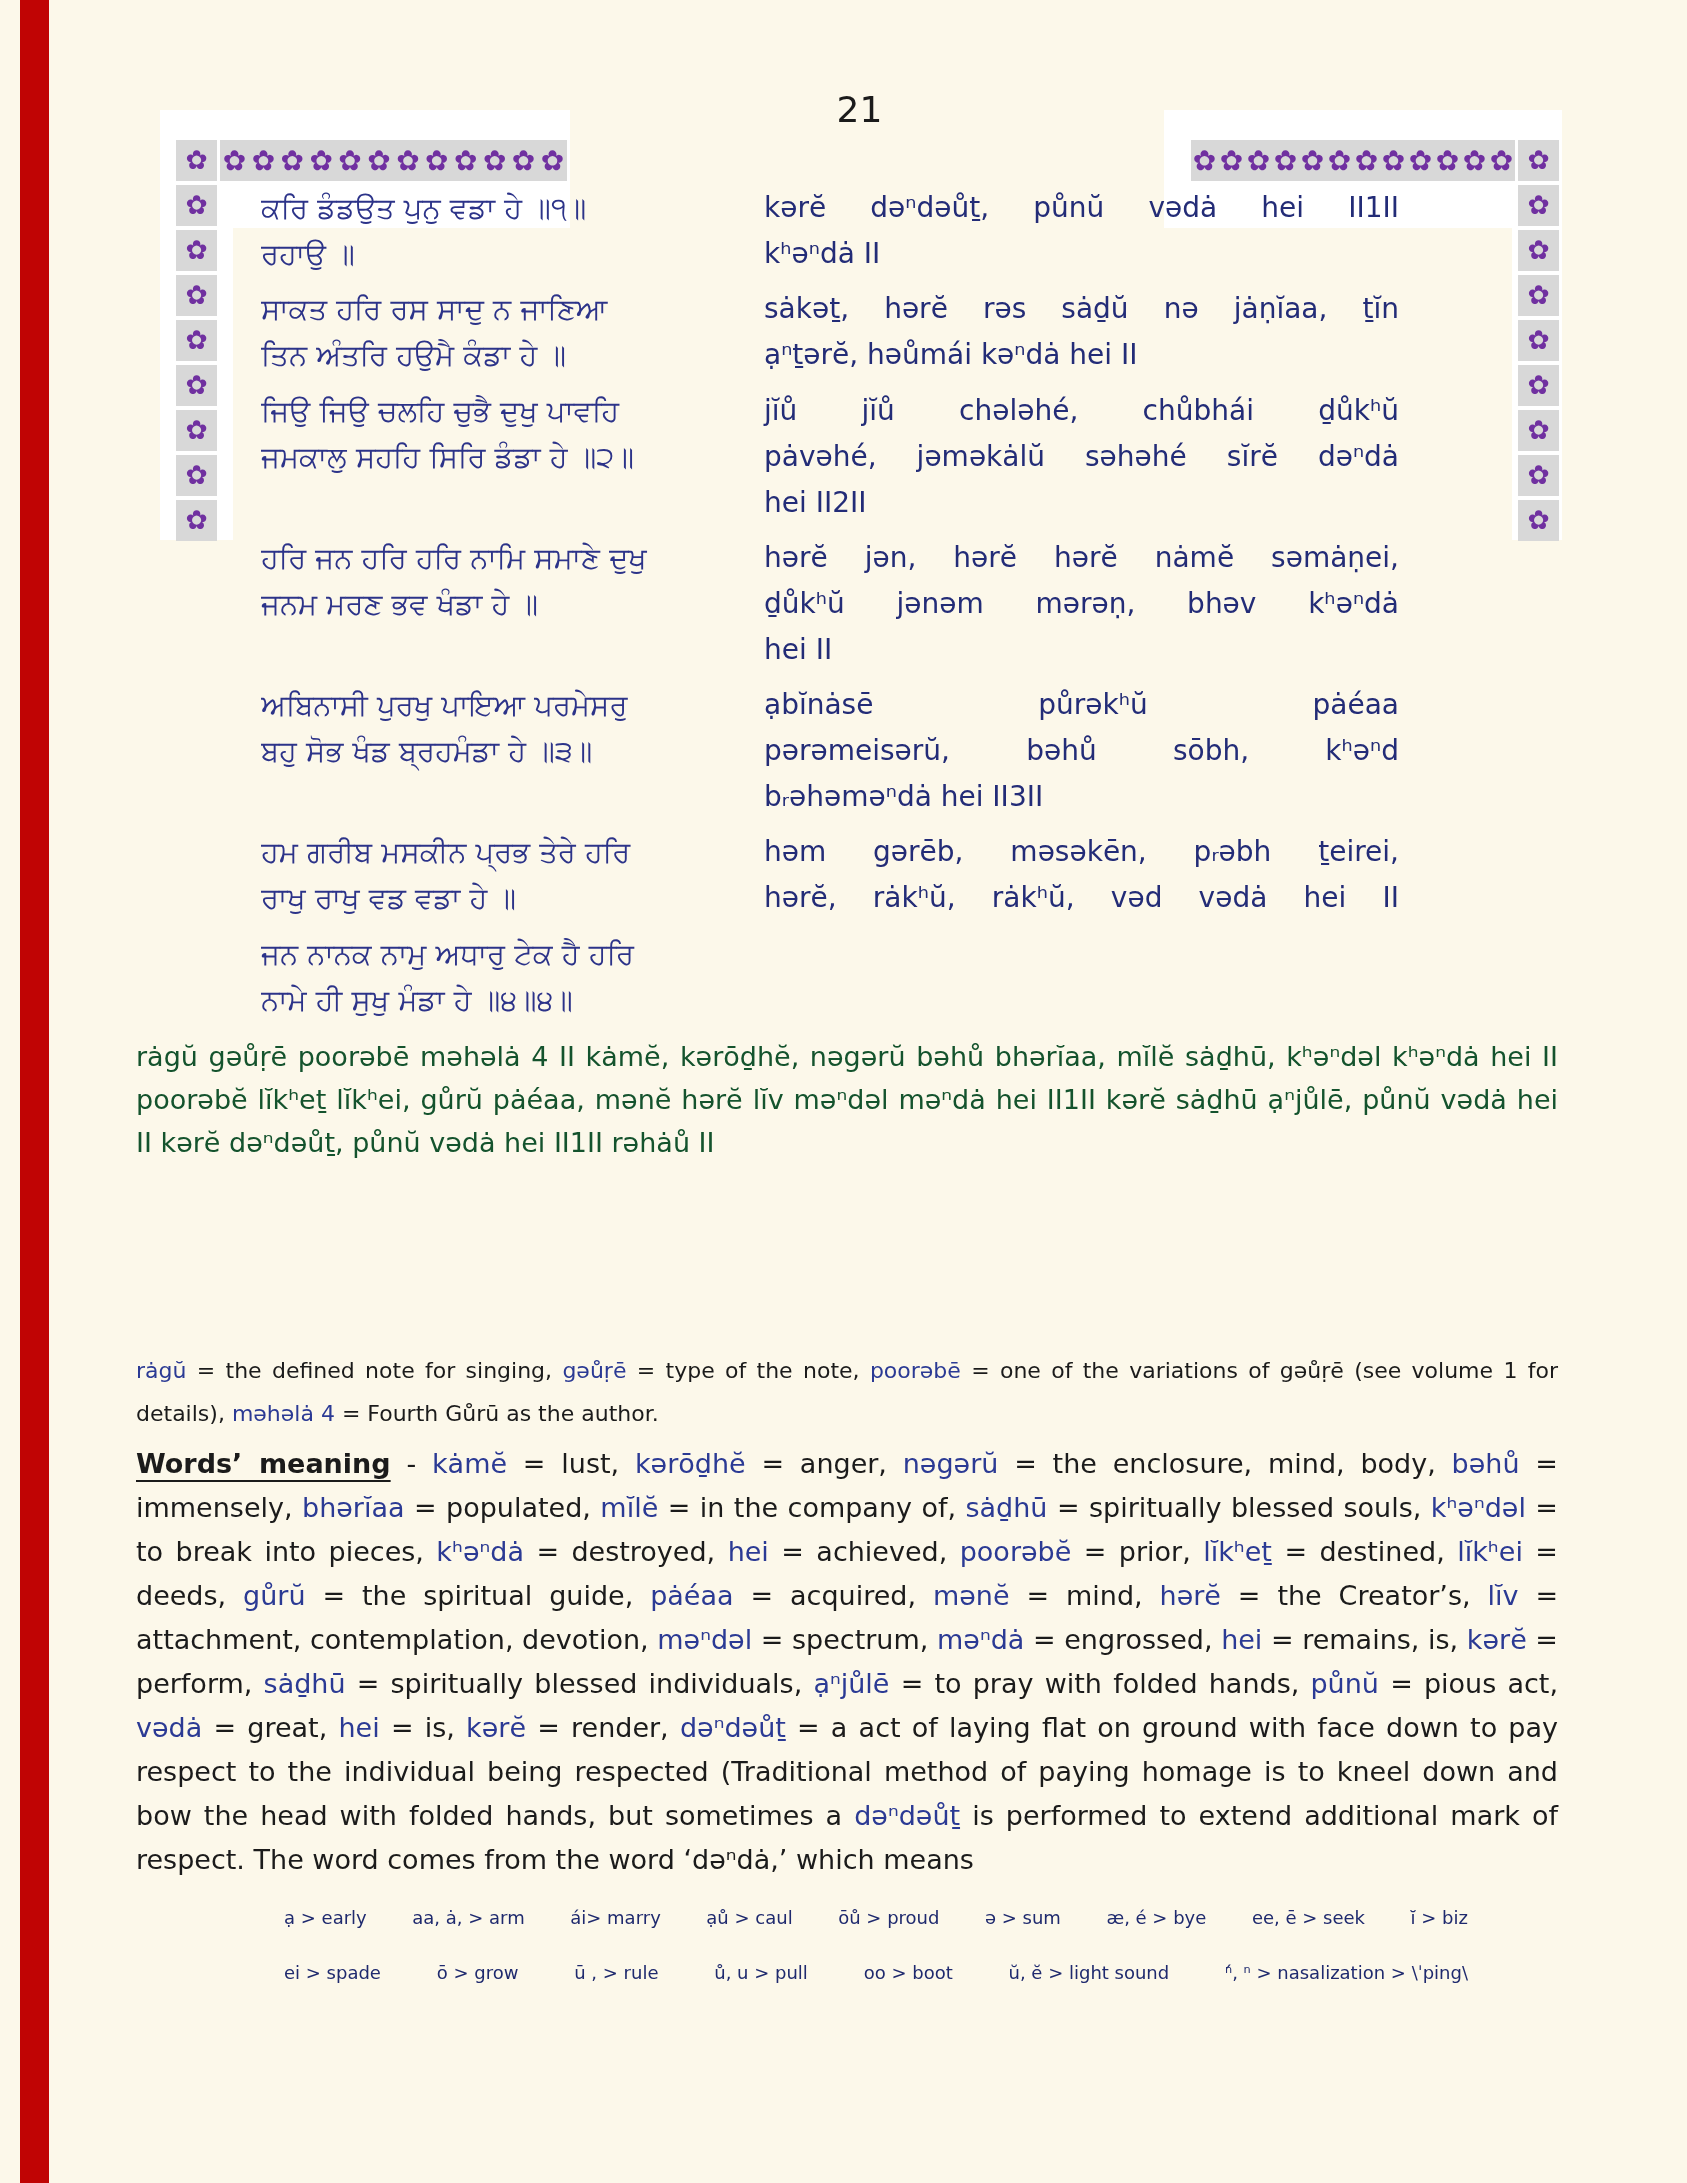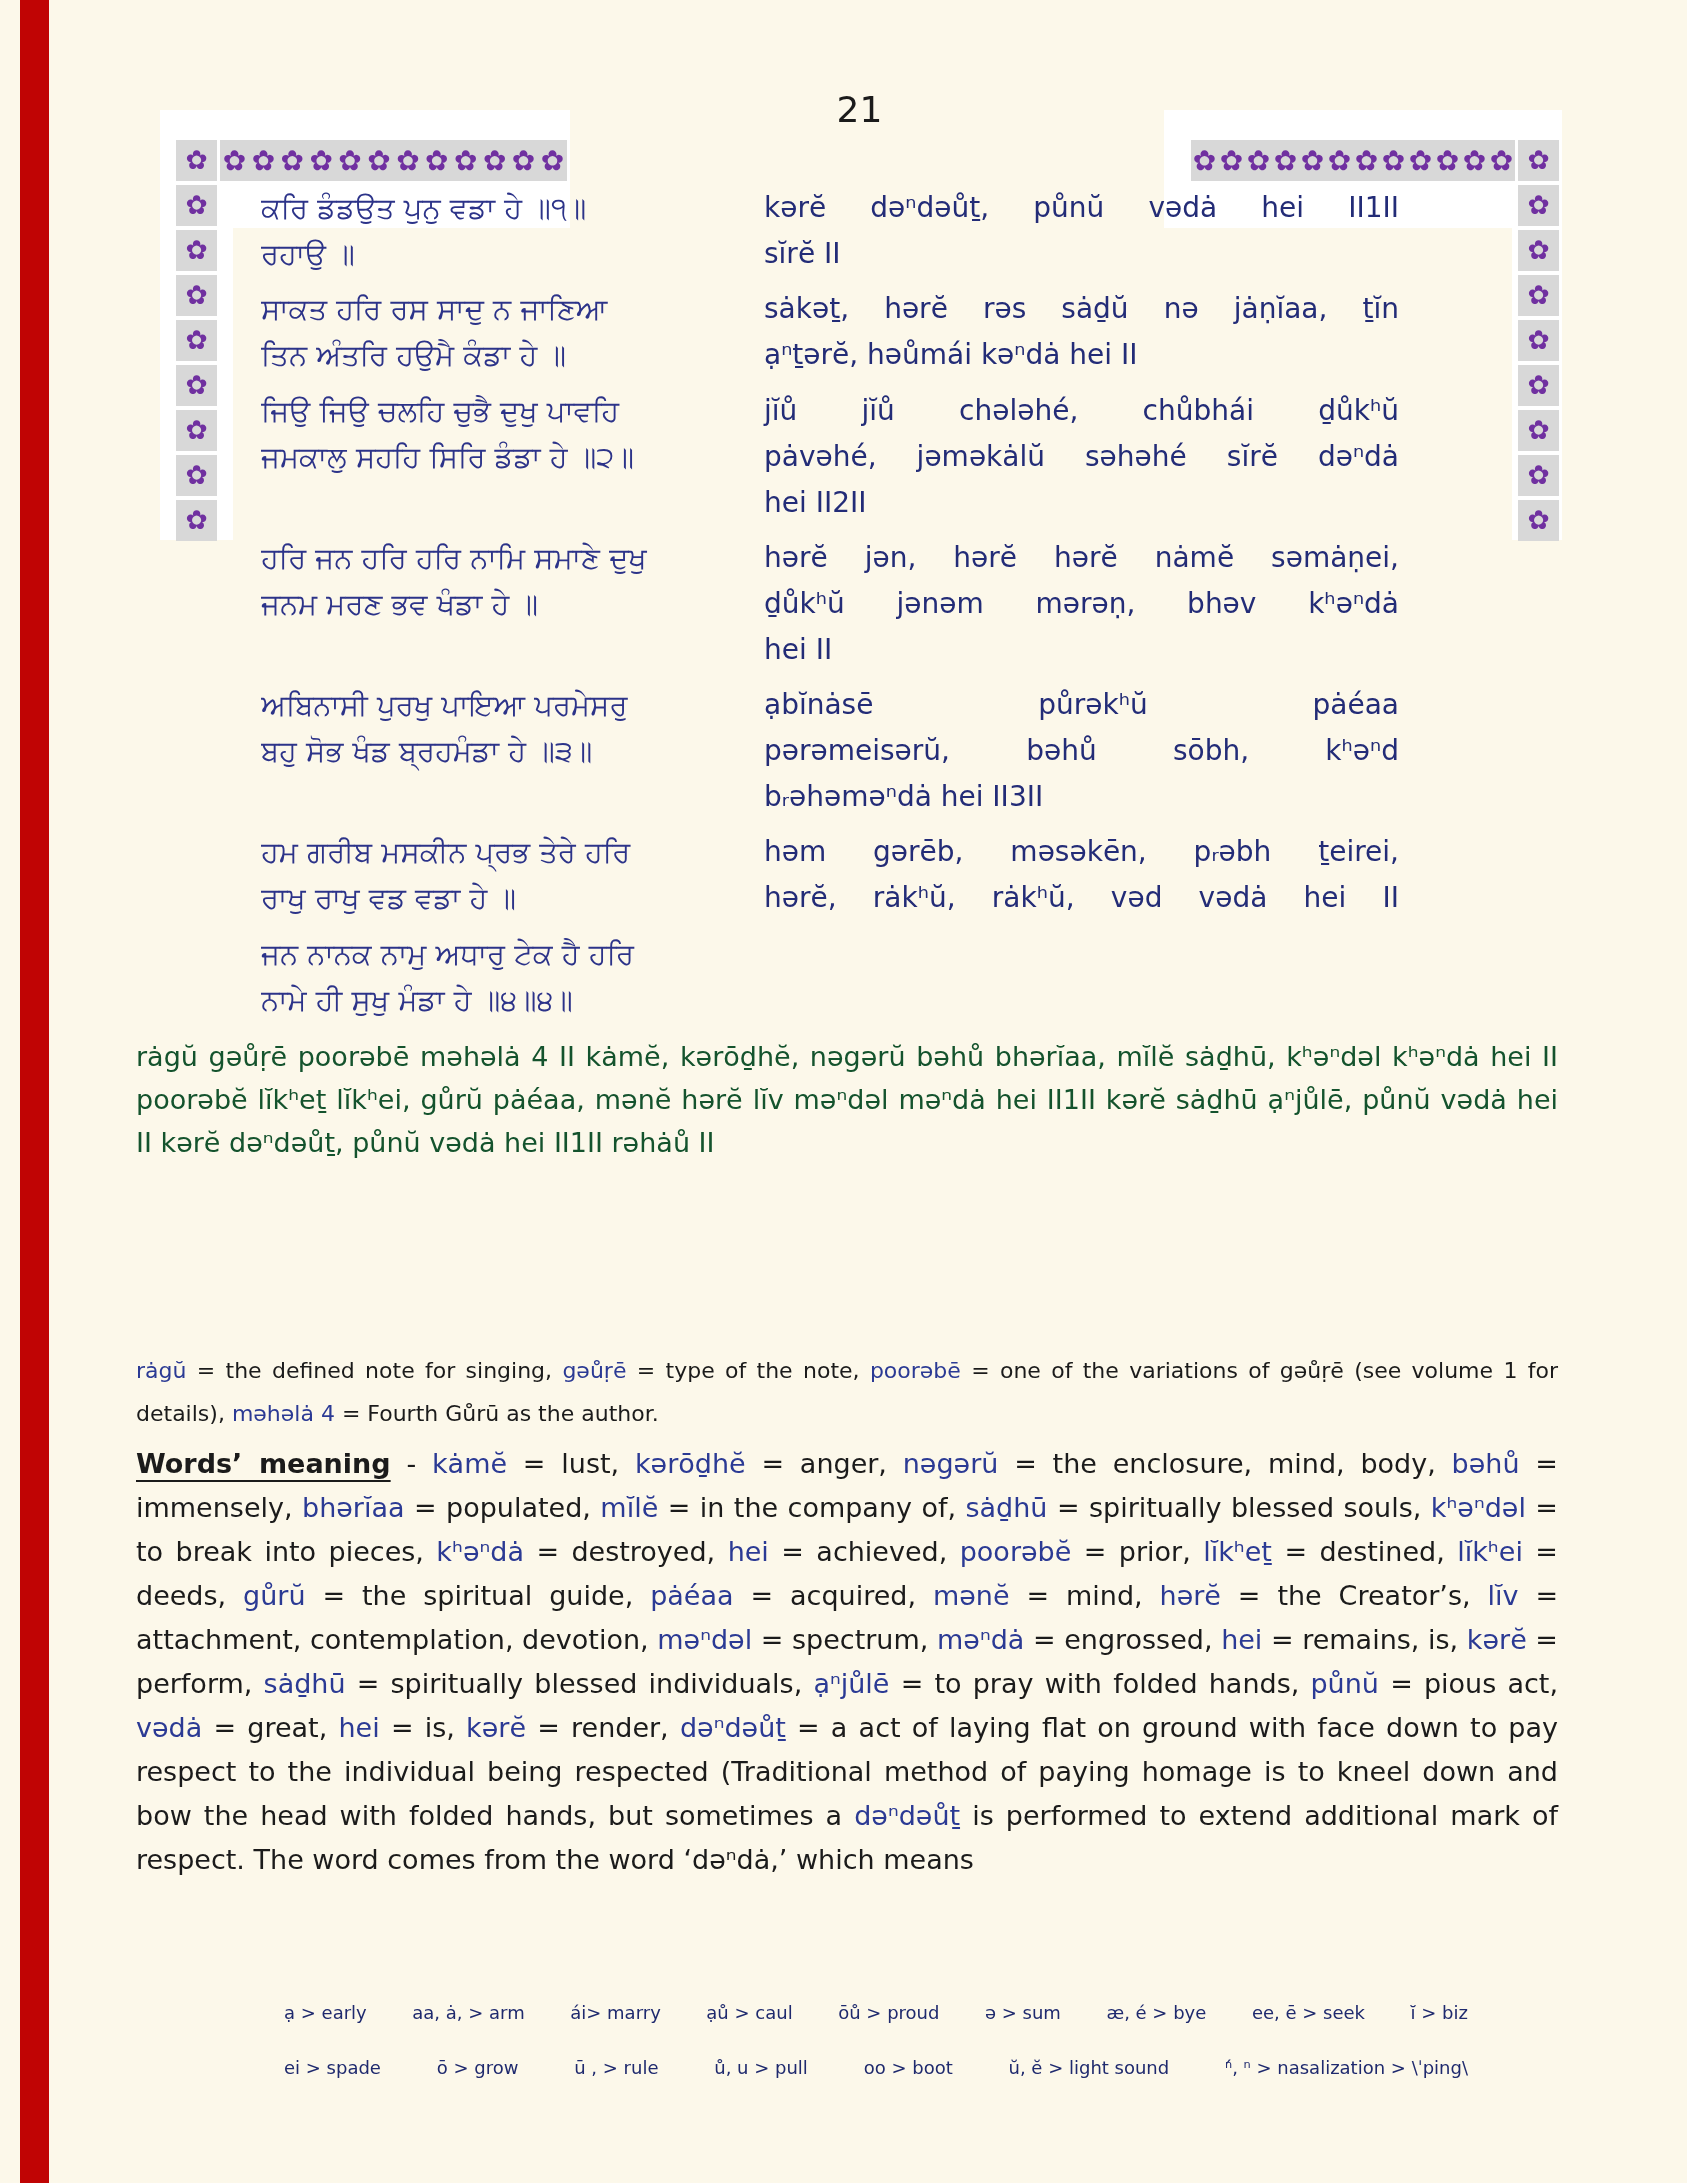--- a/index.html
+++ b/index.html
@@ -42,21 +42,21 @@
   
   .para{position:absolute;left:136px;width:1422px;text-align:justify;}
   #p1{top:1035px;font-size:27px;line-height:43px;color:#14532d;}
   #p2{top:1349px;font-size:22px;line-height:43px;}
   #p3{top:1442px;font-size:27px;line-height:44px;}
   .sb{color:#2B3A94;}
   .sk{color:#1B1B1B;}
   .su{color:#1B1B1B;text-decoration:underline;text-decoration-thickness:2px;
     text-underline-offset:6.6px;font-weight:600;}
   
-  #legend{position:absolute;top:2000px;left:284px;width:1184px;color:#1F2A6E;text-align:center;}
+  #legend{position:absolute;top:1905px;left:284px;width:1184px;color:#1F2A6E;text-align:center;}
   .legend-row{display:flex;justify-content:space-between;font-size:18px;
     line-height:26.5px;margin-bottom:28px;white-space:nowrap;}
 </style>
 </head>
 <body>
 
 <div id="page">
 
   <div class="red-stripe"></div>
 
@@ -124,21 +124,21 @@
 
   <div id="verse">
 
     <div class="vgroup">
       <div class="vg-gur">
         <div>ਕਰਿ ਡੰਡਉਤ ਪੁਨੁ ਵਡਾ ਹੇ ॥੧॥</div>
         <div>ਰਹਾਉ ॥</div>
       </div>
       <div class="vg-tr">
         <div class="stretch">kərĕ dəⁿdəůṯ, půnŭ vədȧ hei II1II</div>
-        <div>sĭrĕ II</div>
+        <div>kʰəⁿdȧ II</div>
       </div>
     </div>
 
     <div class="vgroup">
       <div class="vg-gur">
         <div>ਸਾਕਤ ਹਰਿ ਰਸ ਸਾਦੁ ਨ ਜਾਣਿਆ</div>
         <div>ਤਿਨ ਅੰਤਰਿ ਹਉਮੈ ਕੰਡਾ ਹੇ ॥</div>
       </div>
       <div class="vg-tr">
         <div class="stretch">sȧkəṯ, hərĕ rəs sȧḏŭ nə jȧṇĭaa, ṯĭn</div>

